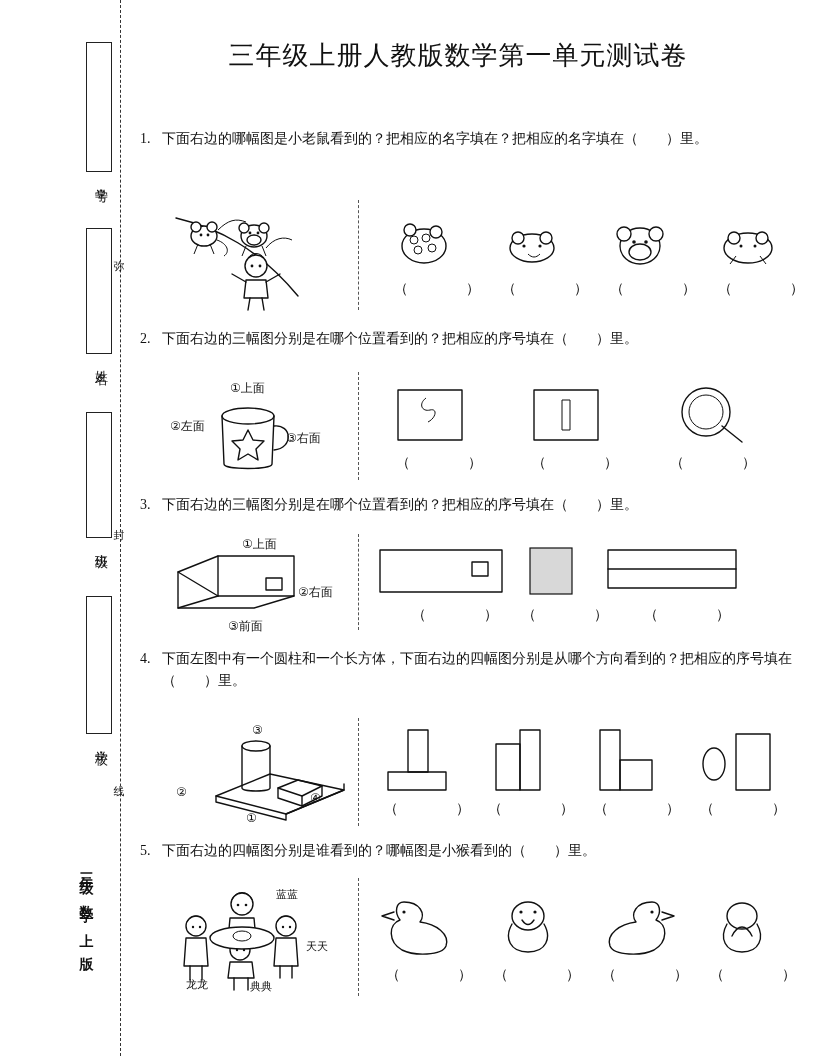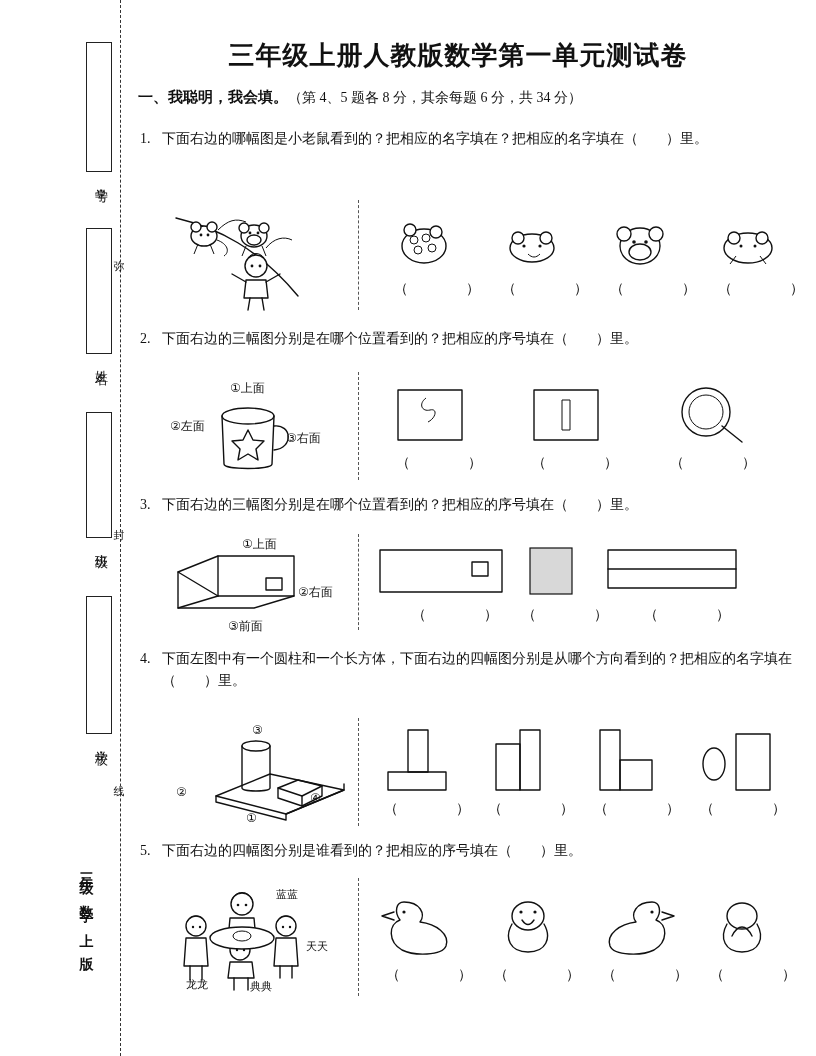--- a/index.html
+++ b/index.html
@@ -39,21 +39,21 @@
     position:absolute;left:78px;top:862px;
     writing-mode:vertical-rl;text-orientation:upright;
     font-size:14px;letter-spacing:4px;font-weight:bold;
     font-family:"Liberation Sans","DejaVu Sans",sans-serif;
   }
 
   
   .content{position:absolute;left:128px;top:0;width:688px;height:1056px;}
   .doc-title{
     position:absolute;left:0;top:38px;width:660px;text-align:center;
-    font-size:26px;font-weight:bold;letter-spacing:1px;
+    font-size:26px;font-weight:normal;letter-spacing:1px;
     font-family:"Liberation Sans","DejaVu Sans",sans-serif;
   }
   .sec-head{
     position:absolute;left:10px;top:88px;font-size:15px;font-weight:bold;
   }
   .sec-head .norm{font-weight:normal;font-size:14px;}
 
   .q{position:absolute;font-size:14px;line-height:22px;}
   .q .num{position:absolute;left:0;top:0;}
   .q .txt{display:block;margin-left:22px;}
@@ -100,23 +100,20 @@
     <div class="vtext small" style="left:111px;top:520px;">封</div>
     <div class="vtext small" style="left:111px;top:776px;">线</div>
 
     <div class="vtitle">三年级 数学 上 版</div>
   </div>
 
   <div class="content">
 
     <div class="doc-title">三年级上册人教版数学第一单元测试卷</div>
 
-    <div class="sec-head">
-      <span>一、我聪明，我会填。</span><span class="norm">（第 4、5 题各 8 分，其余每题 6 分，共 34 分）</span>
-    </div>
 
     <div class="q" style="left:12px;top:128px;width:652px;">
       <span class="num">1.</span>
       <span class="txt">下面右边的哪幅图是小老鼠看到的？把相应的名字填在？把相应的名字填在（　　）里。</span>
     </div>
 
     <div class="figrow" style="left:30px;top:200px;width:630px;height:110px;">
       <div class="vdash" style="left:200px;top:0;height:110px;"></div>
       <svg width="200" height="110" viewBox="0 0 200 110">
         <path class="st" d="M18 18 C60 28 100 48 140 96"></path>
@@ -276,21 +273,21 @@
 
       <div class="paren-row" style="left:218px;top:72px;width:420px;">
         <span class="paren" style="left:36px;">（　　）</span>
         <span class="paren" style="left:146px;">（　　）</span>
         <span class="paren" style="left:268px;">（　　）</span>
       </div>
     </div>
 
     <div class="q" style="left:12px;top:648px;width:652px;">
       <span class="num">4.</span>
-      <span class="txt">下面左图中有一个圆柱和一个长方体，下面右边的四幅图分别是从哪个方向看到的？把相应的名字填在（　　）里。</span>
+      <span class="txt">下面左图中有一个圆柱和一个长方体，下面右边的四幅图分别是从哪个方向看到的？把相应的序号填在（　　）里。</span>
     </div>
 
     <div class="figrow" style="left:30px;top:718px;width:630px;height:110px;">
       <div class="vdash" style="left:200px;top:0;height:108px;"></div>
       <svg width="210" height="110" viewBox="0 0 210 110">
         <text class="lbl" x="94" y="16">③</text>
         <text class="lbl" x="18" y="78">②</text>
         <text class="lbl" x="88" y="104">①</text>
         <text class="lbl" x="152" y="84">④</text>
         <path class="st" d="M58 78 L112 56 L186 72 L128 96 Z"></path>
@@ -325,21 +322,21 @@
       <div class="paren-row" style="left:218px;top:82px;width:420px;">
         <span class="paren" style="left:8px;">（　　）</span>
         <span class="paren" style="left:112px;">（　　）</span>
         <span class="paren" style="left:218px;">（　　）</span>
         <span class="paren" style="left:324px;">（　　）</span>
       </div>
     </div>
 
     <div class="q" style="left:12px;top:840px;width:652px;">
       <span class="num">5.</span>
-      <span class="txt">下面右边的四幅图分别是谁看到的？把相应的序号填在（　　）里。</span>
+      <span class="txt">下面右边的四幅图分别是谁看到的？哪幅图是小猴看到的（　　）里。</span>
     </div>
 
     <div class="figrow" style="left:30px;top:878px;width:630px;height:120px;">
       <div class="vdash" style="left:200px;top:0;height:118px;"></div>
       <svg width="210" height="118" viewBox="0 0 210 118">
         <text class="lblname" x="118" y="20">蓝蓝</text>
         <text class="lblname" x="148" y="72">天天</text>
         <text class="lblname" x="28" y="110">龙龙</text>
         <text class="lblname" x="92" y="112">典典</text>
 

